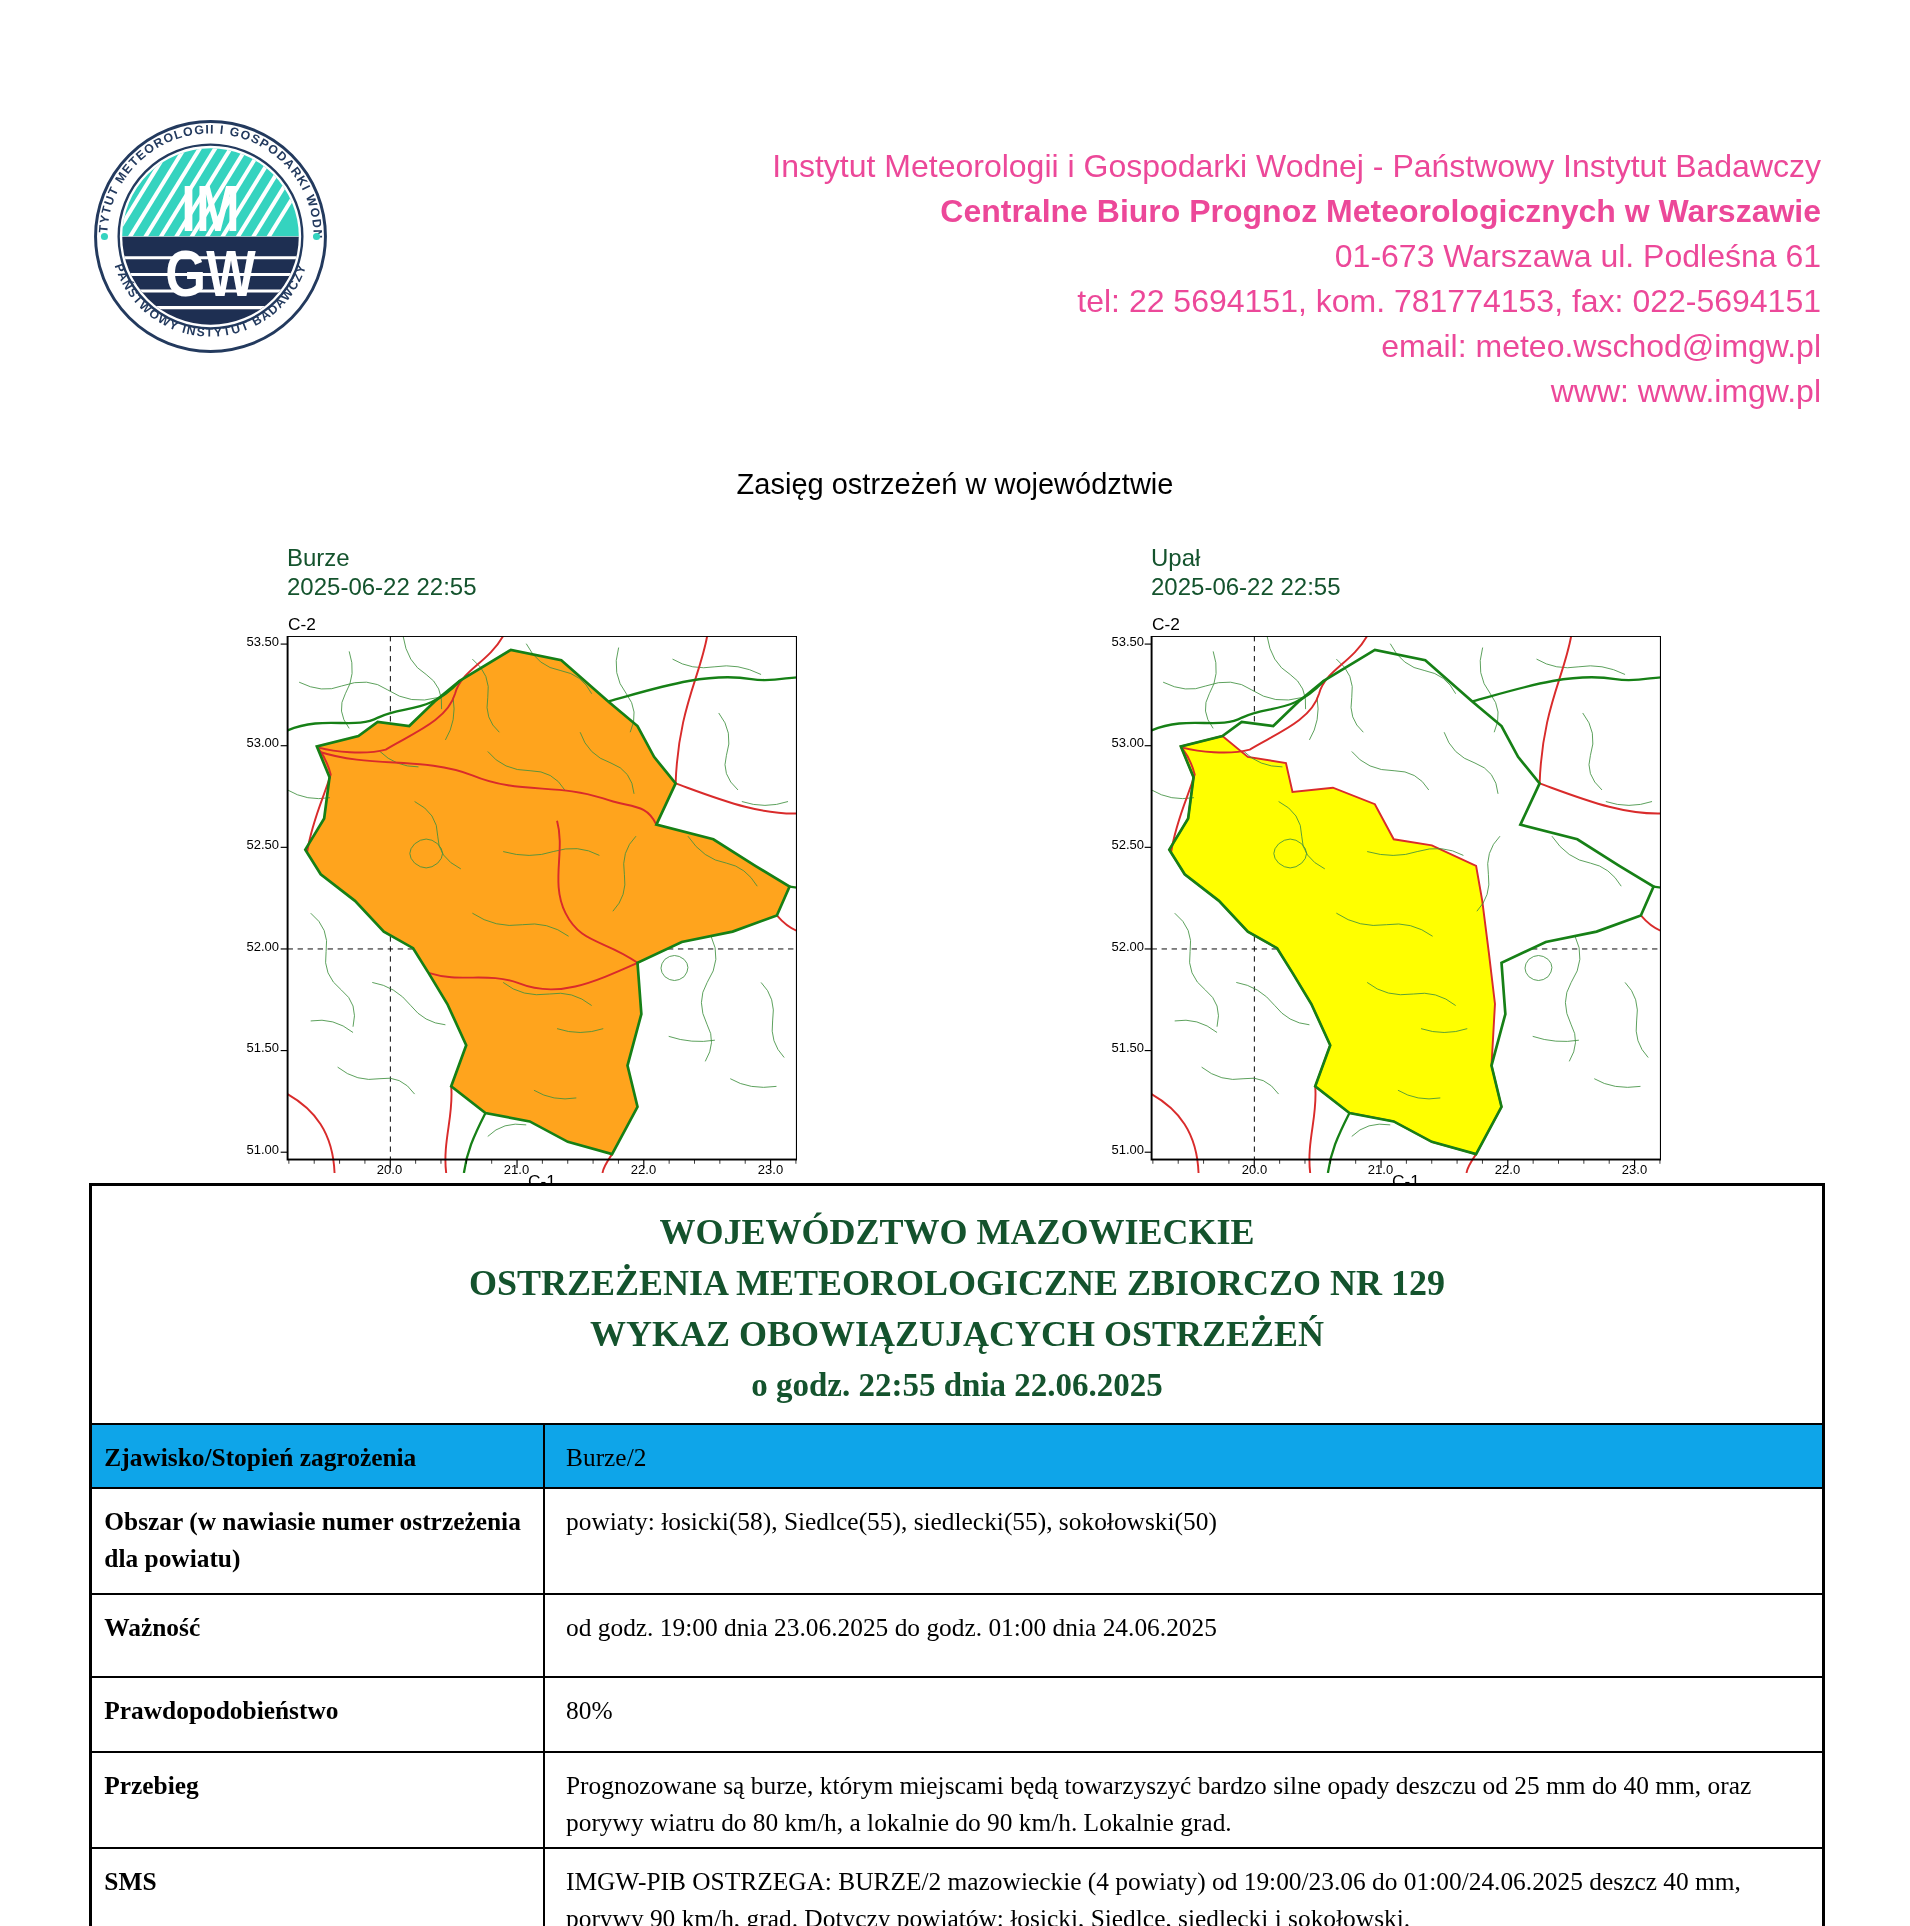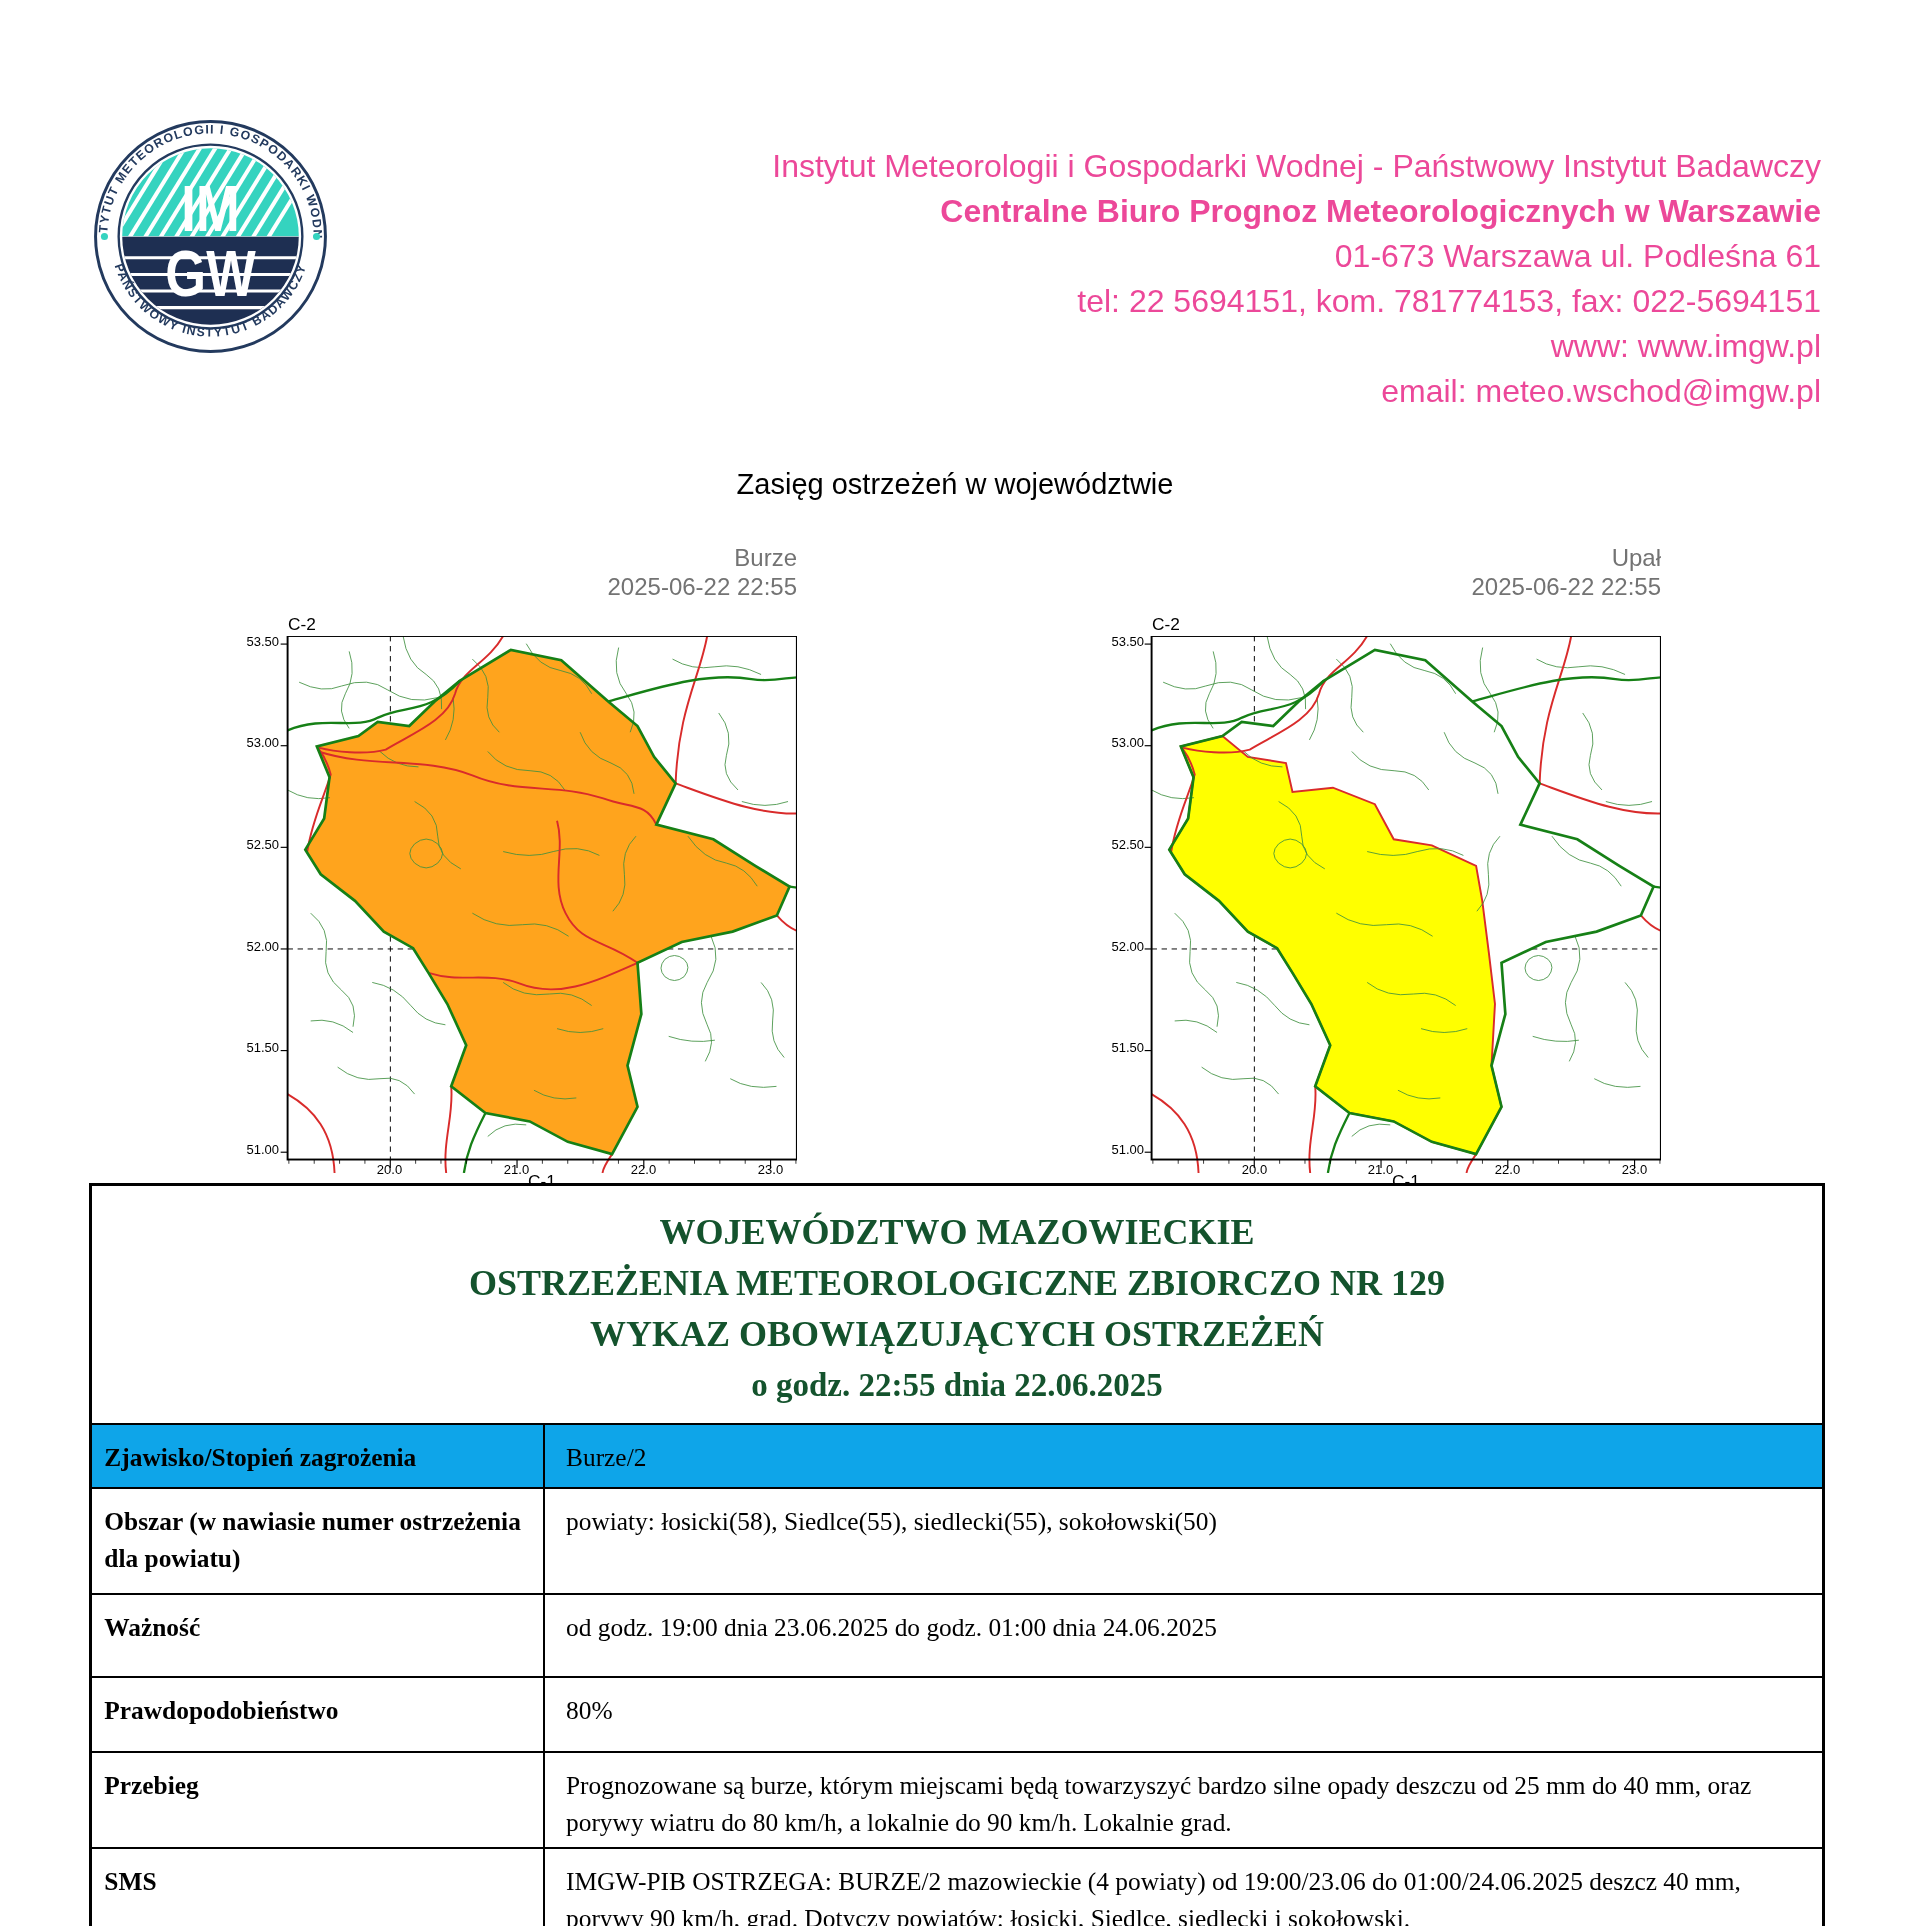--- a/index.html
+++ b/index.html
@@ -10,22 +10,22 @@
   
   #header-text{right:89px;top:112px;text-align:right;color:#ec4899;
                font-size:32px;line-height:45px;margin-top:32px;}
   #header-text .bold{font-weight:bold;}
 
   
   #section-title{left:0;top:468px;width:1910px;text-align:center;
                  color:#000;font-size:29px;}
 
   
-  .map-title{top:544px;width:510px;text-align:right;font-size:24px;
-             line-height:28.5px;color:#737373;}
+  .map-title{top:544px;width:510px;text-align:left;font-size:24px;
+             line-height:28.5px;color:#14532d;}
   .map-svg{top:636px;}
   .axis-label{font-size:13px;color:#000000;}
   .lat-label{width:73px;text-align:right;}
   .lon-label{width:65px;text-align:center;}
   .corner-label{font-size:17.3px;color:#000;z-index:1;}
 
   
   #warn-table-wrap{left:89px;top:1183px;width:1734px;z-index:2;background:#fff;}
   table{border-collapse:collapse;width:1734px;table-layout:fixed;background:#fff;}
   td{border:2.3px solid #000;font-family:"Liberation Serif","DejaVu Serif",serif;
@@ -96,22 +96,22 @@
   </g>
   <circle cx="10.5" cy="100" r="3" fill="#35D3BF"></circle>
   <circle cx="189.5" cy="100" r="3" fill="#35D3BF"></circle>
 </svg>
 
 <div id="header-text" class="abs">
   <div>Instytut Meteorologii i Gospodarki Wodnej - Państwowy Instytut Badawczy</div>
   <div class="bold">Centralne Biuro Prognoz Meteorologicznych w Warszawie</div>
   <div>01-673 Warszawa ul. Podleśna  61</div>
   <div>tel: 22 5694151, kom. 781774153, fax: 022-5694151</div>
+  <div>email: meteo.wschod@imgw.pl</div>
   <div>www: www.imgw.pl</div>
-  <div>email: meteo.wschod@imgw.pl</div>
 </div>
 
 <div id="section-title" class="abs">Zasięg ostrzeżeń w województwie</div>
 
 <div class="abs map-title" style="left:287px;">
   <div>Burze</div>
   <div>2025-06-22 22:55</div>
 </div>
 <div class="abs map-title" style="left:1151px;">
   <div>Upał</div>

